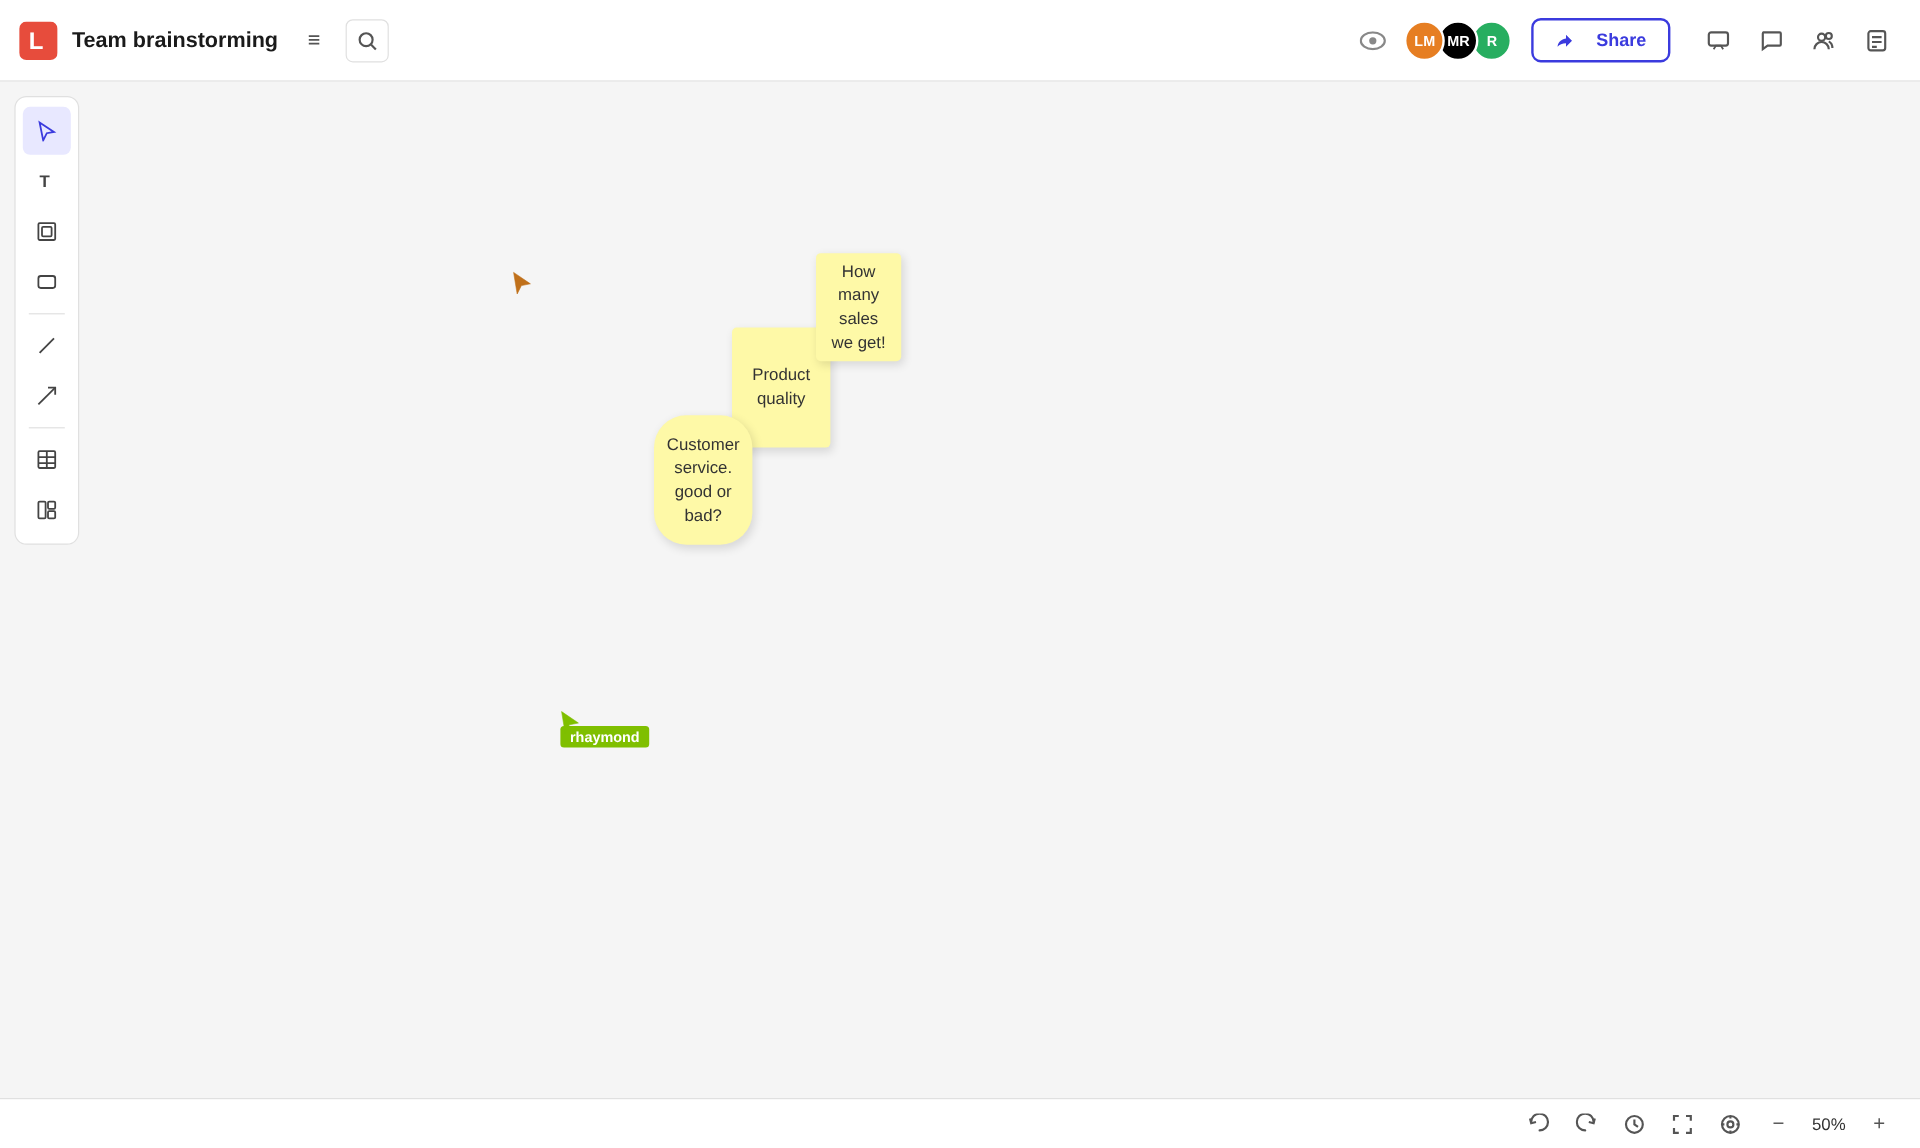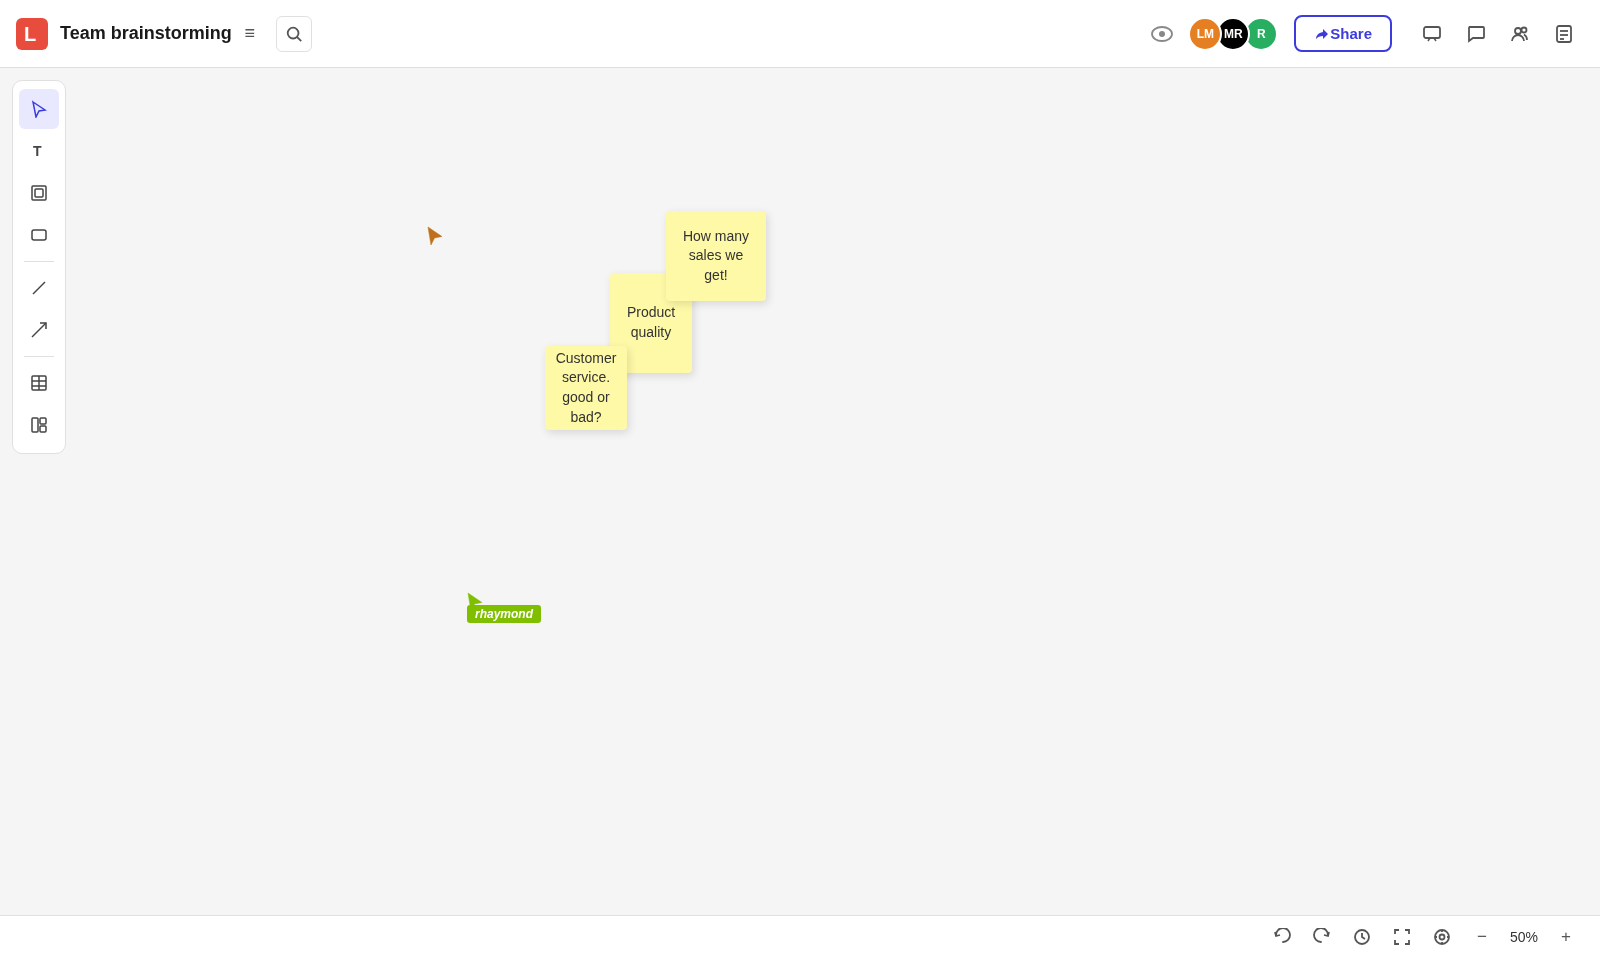--- a/index.html
+++ b/index.html
@@ -20,20 +20,21 @@
     #logo {
       width: 32px;
       height: 32px;
       margin-right: 12px;
       flex-shrink: 0;
     }
     #title-text {
       font-size: 18px;
       font-weight: 600;
       color: #1a1a1a;
+      margin-right: 12px;
     }
     #menu-icon-btn {
       width: 36px; height: 36px;
       display: flex; align-items: center; justify-content: center;
       border-radius: 6px;
       cursor: pointer;
       color: #555;
       font-size: 18px;
       border: none; background: none;
     }
@@ -68,21 +69,21 @@
     }
     .avatar:first-child { margin-left: 0; }
     #eye-btn {
       width: 36px; height: 36px;
       display: flex; align-items: center; justify-content: center;
       cursor: pointer;
       color: #555;
       margin-right: 8px;
     }
     #share-btn {
-      display: flex; align-items: center; gap: 0;
+      display: flex; align-items: center; gap: 18px;
       padding: 8px 18px;
       background: #fff;
       border: 2px solid #3b3bde;
       border-radius: 8px;
       color: #3b3bde;
       font-size: 15px;
       font-weight: 600;
       cursor: pointer;
       margin-right: 16px;
     }
@@ -170,21 +171,20 @@
     #cursor-label {
       position: absolute;
       background: #7fbf00;
       color: #fff;
       font-size: 12px;
       font-weight: 600;
       padding: 2px 8px;
       border-radius: 3px;
       pointer-events: none;
       z-index: 200;
-      font-style: italic;
     }
 
     
     #bottom-toolbar {
       position: absolute;
       bottom: 0; left: 0; right: 0;
       height: 42px;
       background: #fff;
       border-top: 1px solid #e0e0e0;
       display: flex;
@@ -337,26 +337,26 @@
     </svg>
   </button>
 </div>
 
 <div id="canvas">
 
   <div class="sticky-note" style="left:610px; top:205px; width:82px; height:100px;">
     <span>Product quality</span>
   </div>
 
-  <div class="sticky-note" style="left:666px; top:143px; width:100px; height:90px;">
+  <div class="sticky-note" style="left:680px; top:143px; width:71px; height:90px;">
     <span>How many sales we get!</span>
   </div>
 
 
-  <div class="sticky-note" style="left:545px; top:278px; width:82px; height:84px;">
+  <div class="sticky-note" style="left:545px; top:278px; width:82px; height:108px;border-radius:27px;">
     <span>Customer service. good or bad?</span>
   </div>
 
 
   <div id="cursor-arrow" style="left:425px; top:158px;">
     <svg width="20" height="20" viewBox="0 0 20 20">
       <path d="M3 1l14 9.5-7.5 1.5L6 19z" fill="#c0701a" stroke="#c0701a" stroke-width="0.5"></path>
     </svg>
   </div>
 

